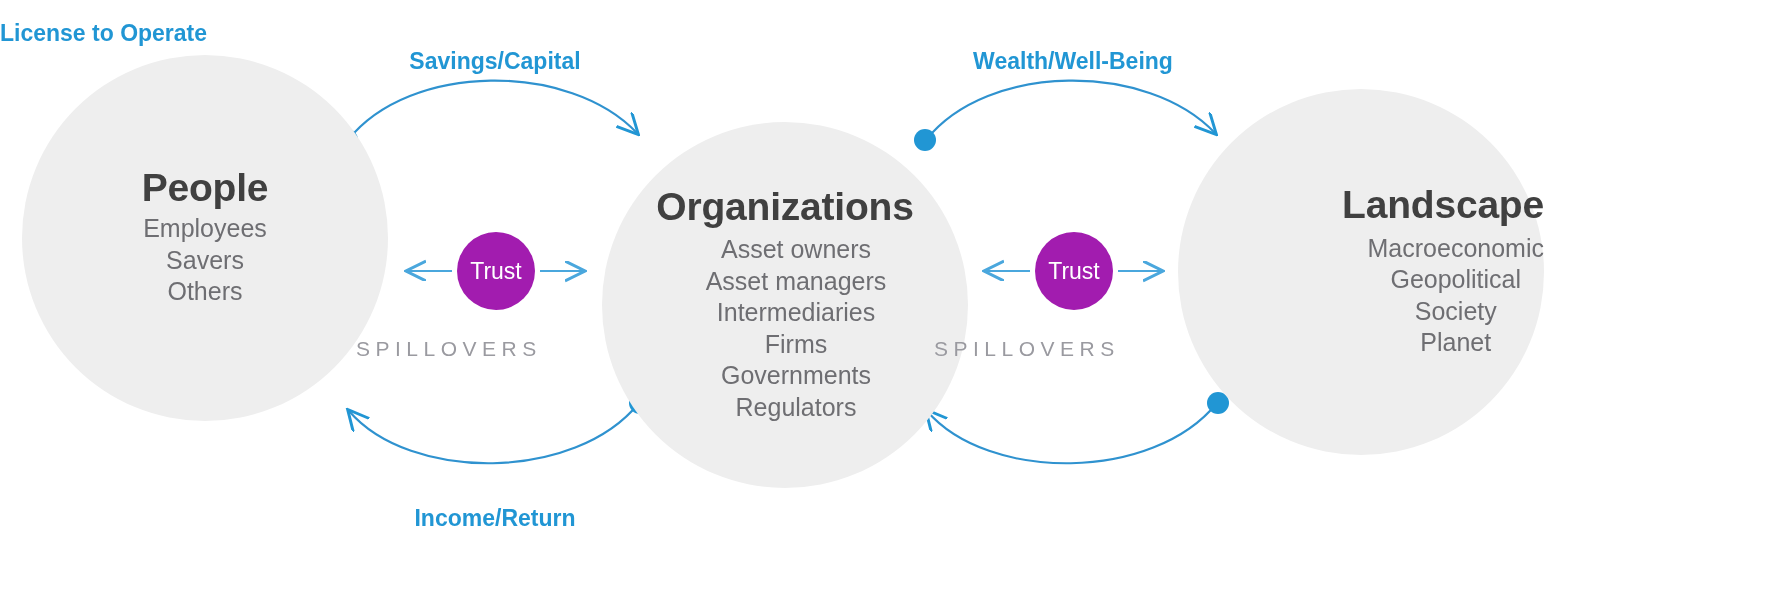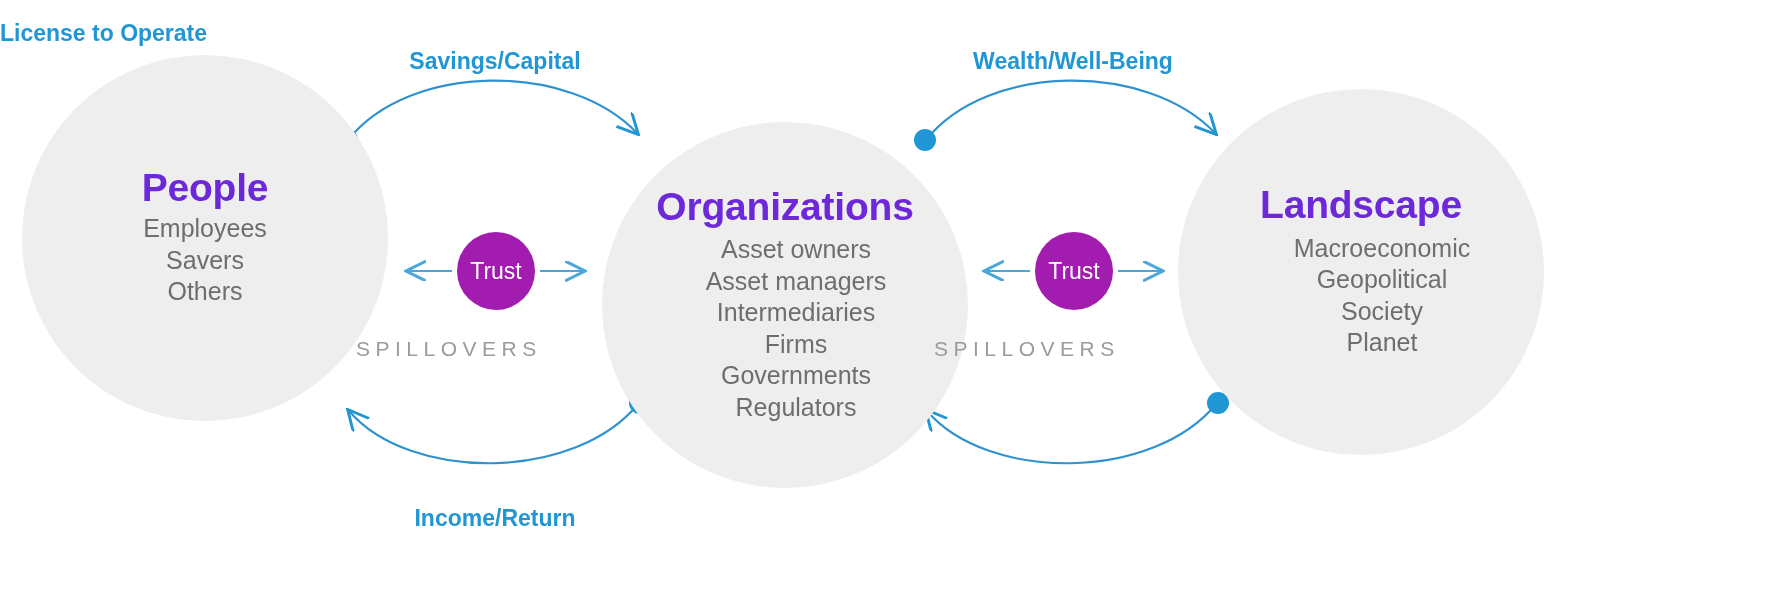--- a/index.html
+++ b/index.html
@@ -28,21 +28,21 @@
     position: absolute;
     border-radius: 50%;
     background: #eeeeee;
     display: flex;
     flex-direction: column;
     align-items: center;
     justify-content: center;
     text-align: center;
   }
   .node-title {
-    color: #6d28d9;
+    color: #404040;
     font-weight: bold;
     line-height: 1.05;
     letter-spacing: -0.2px;
   }
   .node-items {
     color: #6e6e72;
     line-height: 1.26;
     margin-top: 4px;
   }
   .node-item {
@@ -67,20 +67,21 @@
   }
   #node-organizations .node-title { font-size: 39px; }
   #node-organizations .node-items { font-size: 25px; margin-top: 7px; margin-left: 22px; }
 
   
   #node-landscape {
     left: 1178px;
     top: 89px;
     width: 366px;
     height: 366px;
+    align-items: flex-end;
   }
   #node-landscape .node-title { font-size: 39px; }
   #node-landscape .node-items { font-size: 25px; margin-top: 7px; margin-left: 42px; }
 
   
   .trust-badge {
     position: absolute;
     width: 78px;
     height: 78px;
     border-radius: 50%;

